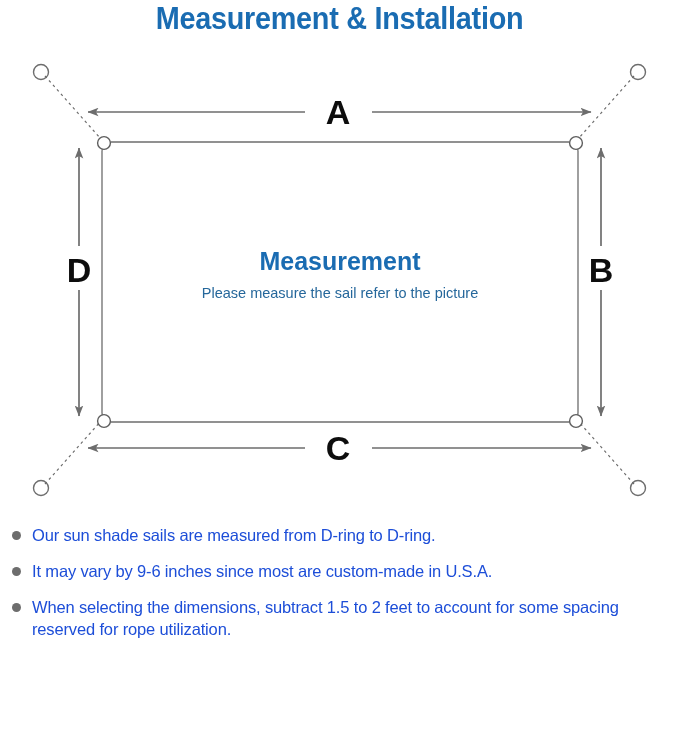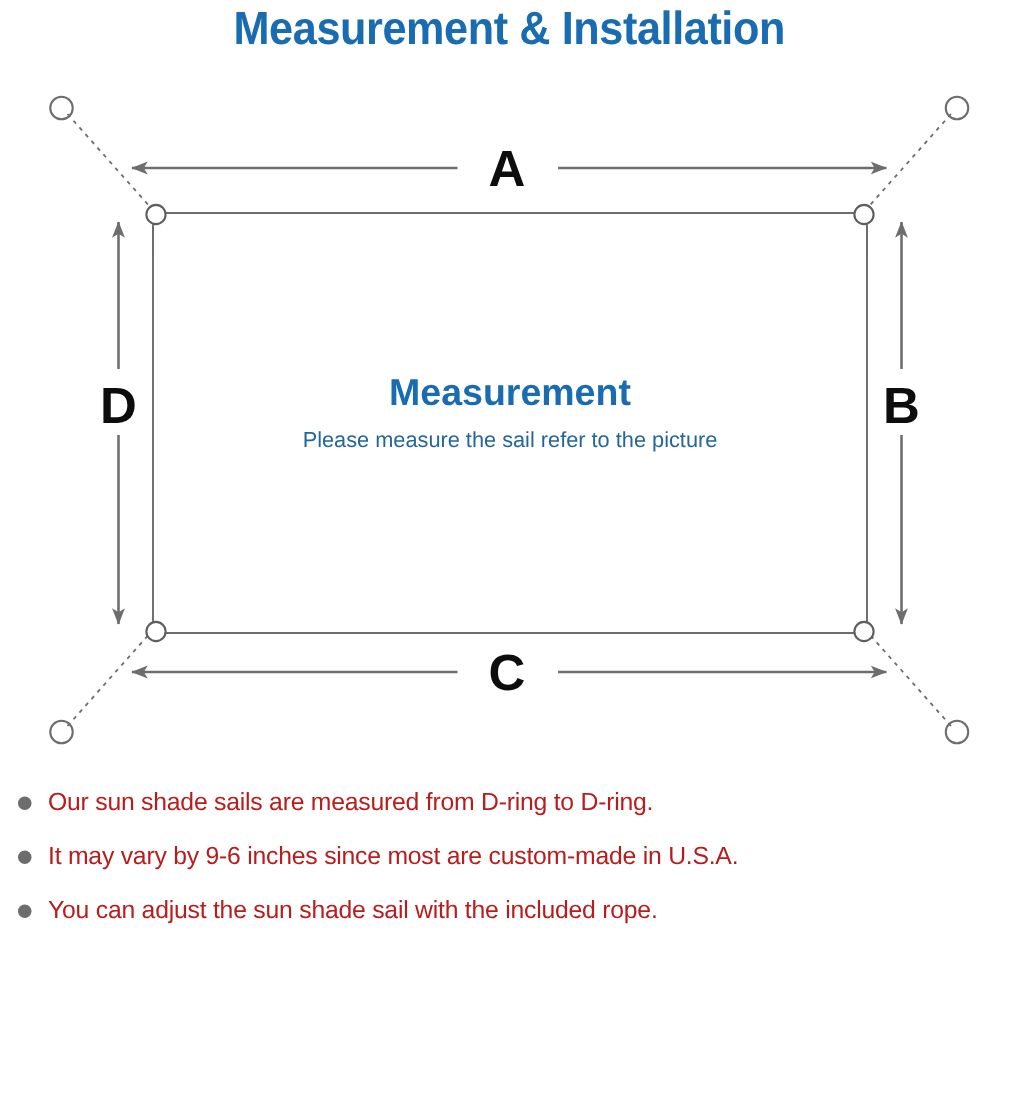--- a/index.html
+++ b/index.html
@@ -87,21 +87,21 @@
     border-radius: 50%;
     background: #6d6d6d;
     margin-top: 7px;
     margin-right: 11px;
   }
   .note-text {
     flex: 1 1 auto;
     font-family: "Liberation Sans", sans-serif;
     font-size: 16.5px;
     line-height: 22px;
-    color: #b91c1c;
+    color: #1d4ed8;
     letter-spacing: -0.15px;
   }
 </style>
 </head>
 <body>
 
 <div id="page-title">Measurement &amp; Installation</div>
 
 <div id="diagram">
   <svg width="679" height="460" viewBox="0 0 679 460">
@@ -163,15 +163,15 @@
   <div class="note-row">
     <span class="note-bullet"></span>
     <span class="note-text">Our sun shade sails are measured from D-ring to D-ring.</span>
   </div>
   <div class="note-row">
     <span class="note-bullet"></span>
     <span class="note-text">It may vary by 9-6 inches since most are custom-made in U.S.A.</span>
   </div>
   <div class="note-row">
     <span class="note-bullet"></span>
-    <span class="note-text">You can adjust the sun shade sail with the included rope.</span>
+    <span class="note-text">When selecting the dimensions, subtract 1.5 to 2 feet to account for some spacing reserved for rope utilization.</span>
   </div>
 </div>
 
 </body></html>

